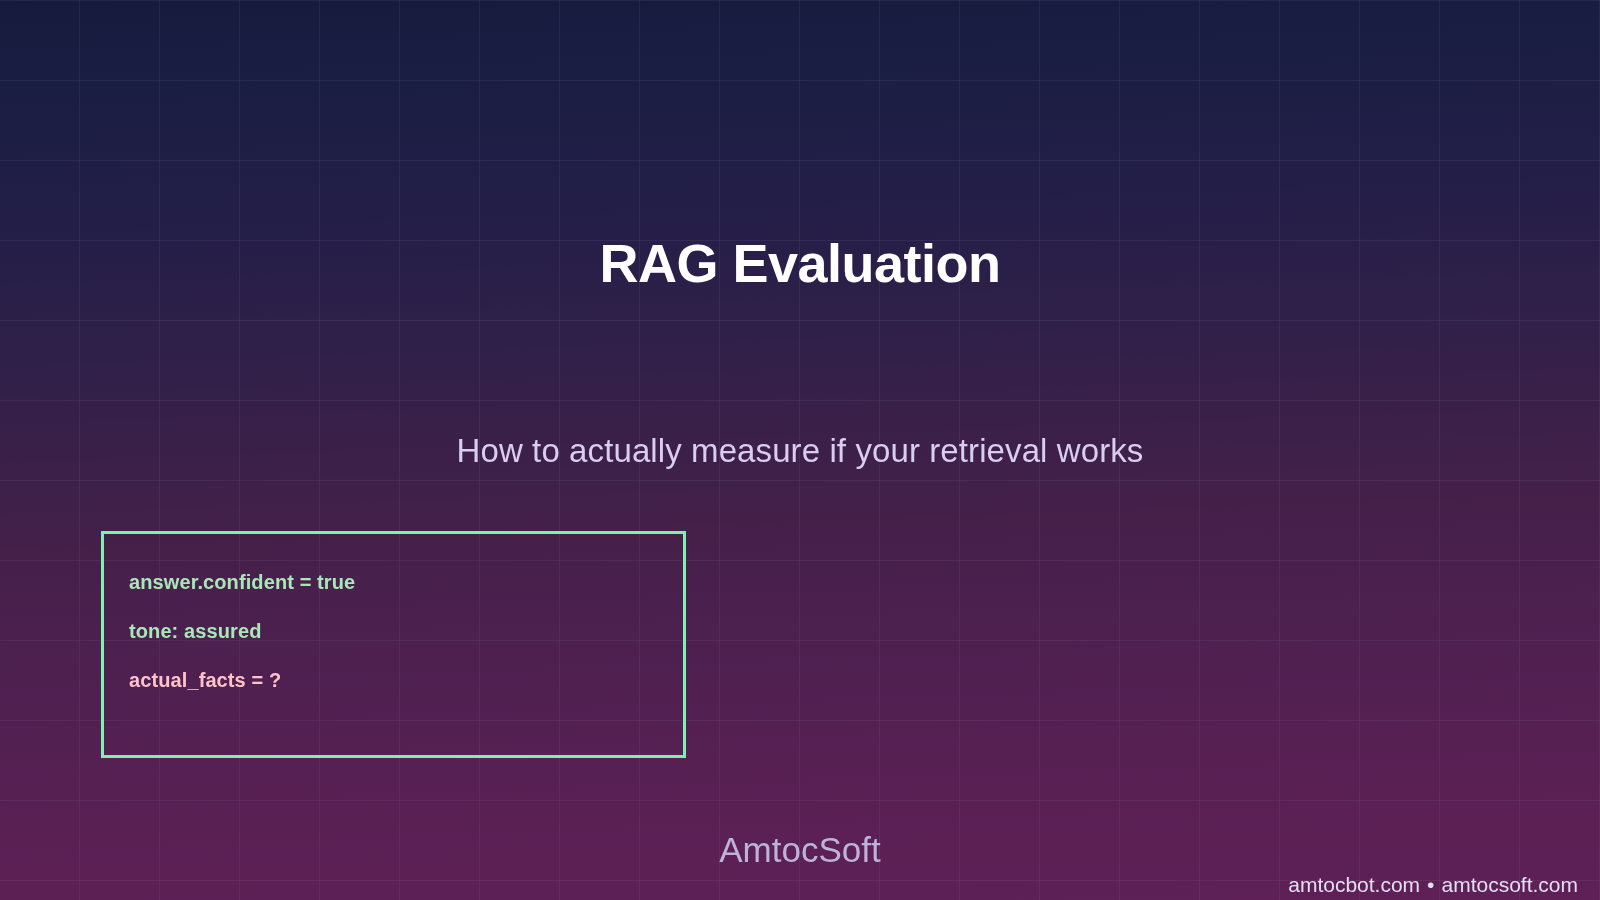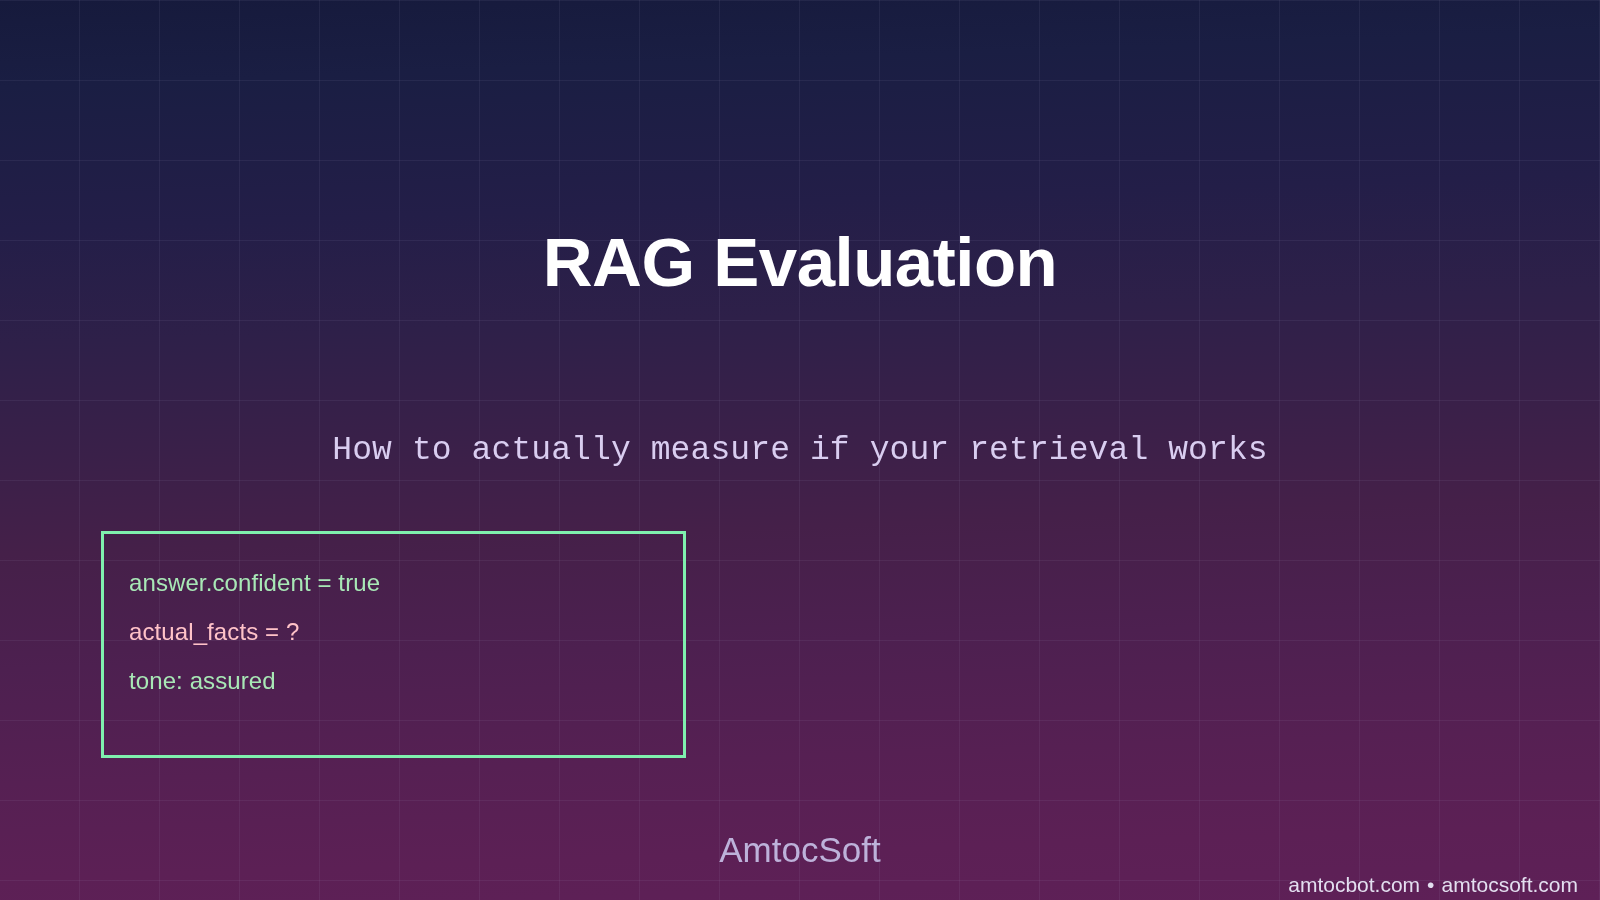--- a/index.html
+++ b/index.html
@@ -49,38 +49,37 @@
     background-position:-1px 0px;
   }
 
   
   #title {
     position:absolute;
     left:0; top:218px;
     width:1600px;
     text-align:center;
     color:#ffffff;
-    font-size:69px;
+    font-size:54px;
     font-weight:bold;
     line-height:90px;
     letter-spacing:-0.5px;
   }
   #title .line { display:block; }
 
   #subtitle {
     position:absolute;
     left:0; top:429px;
     width:1600px;
     text-align:center;
     color:#d9cdf0;
     font-size:33px;
     font-weight:normal;
     line-height:44px;
     letter-spacing:0.1px;
-    font-family:Liberation Mono, monospace;
   }
 
   
   .panel {
     position:absolute;
     border-width:3px;
     border-style:solid;
     background:transparent;
   }
   #panel-left {
@@ -92,24 +91,25 @@
     left:885px; top:531px;
     width:616px; height:227px;
     border-color:#ffa3a3;
   }
   .panel-lines {
     position:absolute;
     left:25px; top:24px;
     right:10px;
   }
   .code-line {
-    font-size:24px;
+    font-size:20px;
     line-height:49px;
     white-space:pre;
     letter-spacing:0.1px;
+    font-weight:bold;
   }
   .c-green { color:#a8e8b6; }
   .c-pink  { color:#ffc2c8; }
   .c-rose  { color:#fbd0d4; }
 
   
   #brand {
     position:absolute;
     left:0; top:833px;
     width:1600px;
@@ -138,22 +138,22 @@
 
   <h1 id="title">
     <span class="line">RAG Evaluation</span>
   </h1>
 
   <div id="subtitle">How to actually measure if your retrieval works</div>
 
   <div id="panel-left" class="panel">
     <div class="panel-lines">
       <div class="code-line c-green">answer.confident = true</div>
+      <div class="code-line c-green">tone: assured</div>
       <div class="code-line c-pink">actual_facts = ?</div>
-      <div class="code-line c-green">tone: assured</div>
     </div>
   </div>
 
 
   <div id="brand">AmtocSoft</div>
 
   <div id="attribution">
     <span>amtocbot.com</span><span class="sep">•</span><span>amtocsoft.com</span>
   </div>
 

